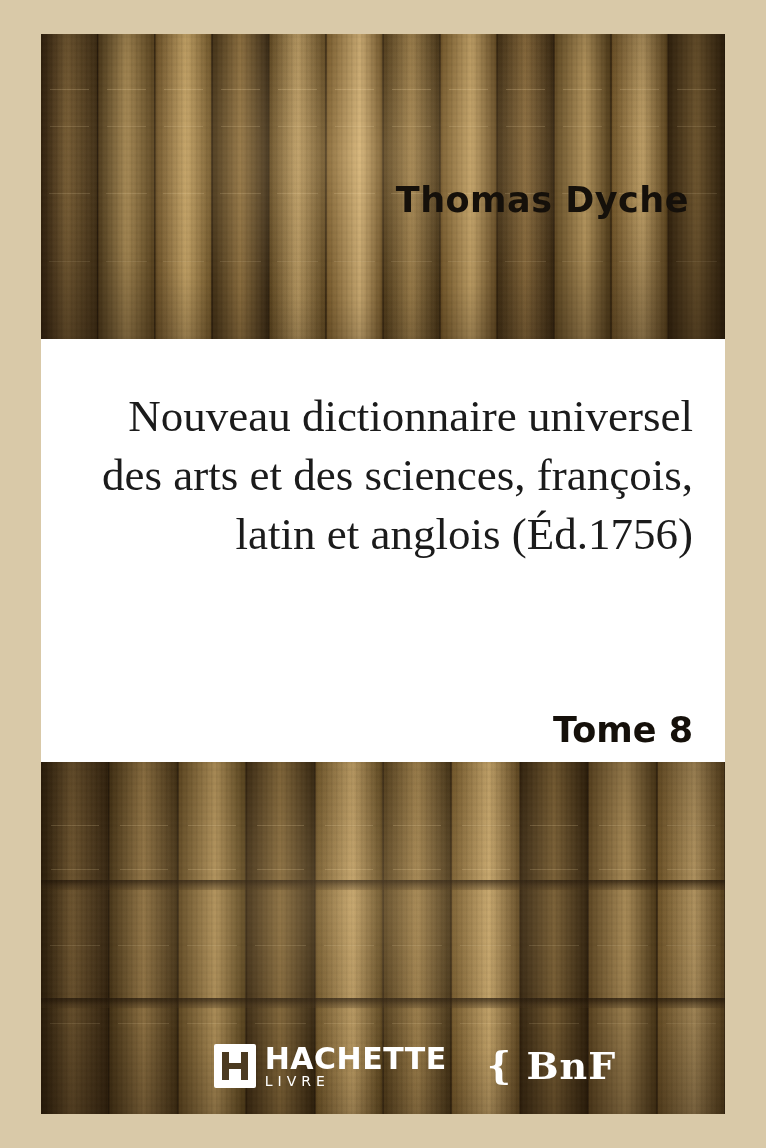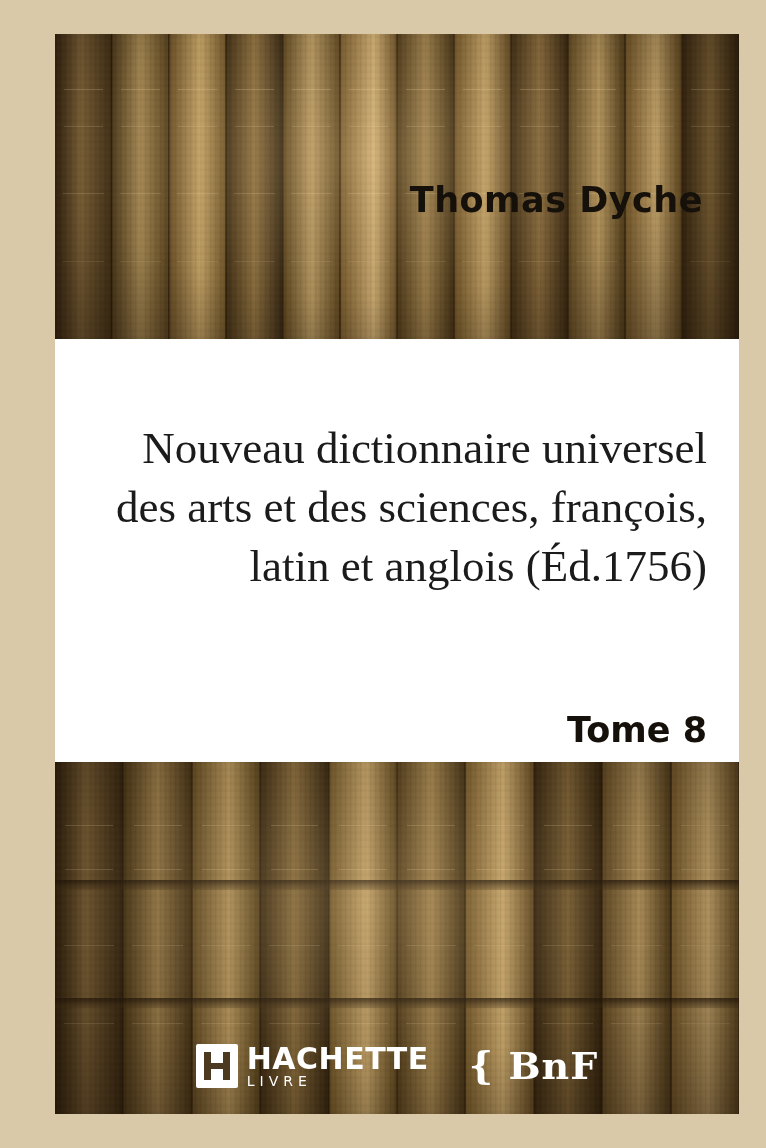--- a/index.html
+++ b/index.html
@@ -18,21 +18,21 @@
     position: relative;
     width: 766px;
     height: 1148px;
     background: #d9c9a8;
     box-sizing: border-box;
   }
 
   
   .cover {
     position: absolute;
-    left: 55px;
+    left: 41px;
     top: 34px;
     width: 684px;
     height: 1080px;
     background: #c2410c;
     overflow: hidden;
   }
 
   
   .photo-top {
     position: absolute;
@@ -141,21 +141,20 @@
   .title {
     position: absolute;
     left: 30px;
     right: 32px;
     top: 48px;
     font-family: "Liberation Serif", serif;
     font-size: 45px;
     line-height: 1.31;
     color: #1b1b1b;
     text-align: right;
-    margin-top: 32px;
   }
   .volume {
     position: absolute;
     right: 32px;
     bottom: 12px;
     font-family: "DejaVu Sans", sans-serif;
     font-weight: bold;
     font-size: 35px;
     color: #15100a;
   }
@@ -163,20 +162,21 @@
   
   .logos {
     position: absolute;
     left: 0;
     bottom: 26px;
     width: 684px;
     display: flex;
     justify-content: center;
     align-items: center;
     gap: 40px;
+    padding-left: 32px;
   }
   .hachette {
     display: flex;
     align-items: center;
     gap: 9px;
   }
   .hachette-mark {
     width: 42px;
     height: 44px;
     background: #ffffff;

